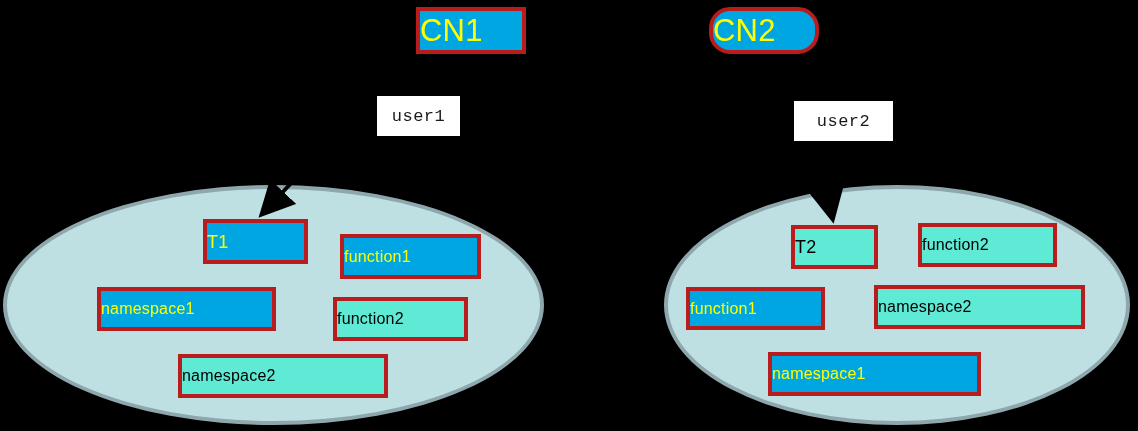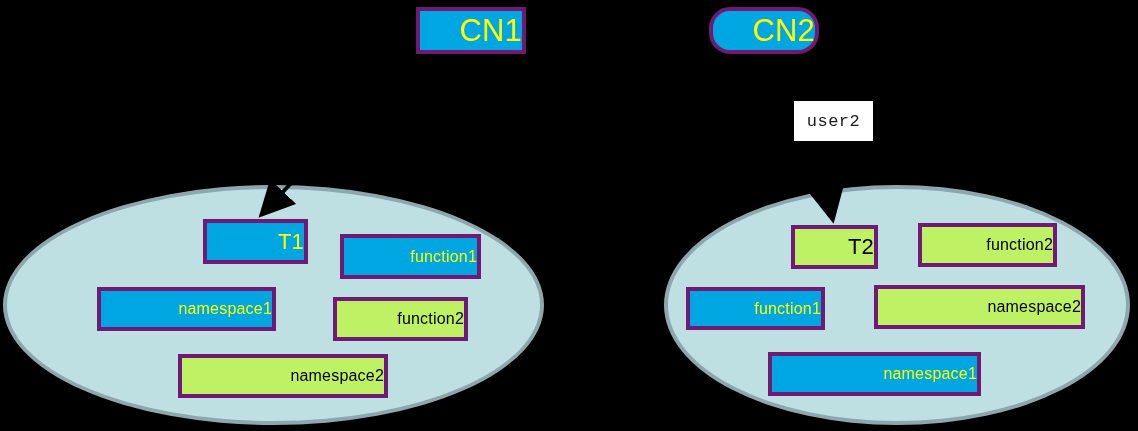--- a/index.html
+++ b/index.html
@@ -13,34 +13,34 @@
     height: 431px;
     background: #000000;
     overflow: hidden;
     font-family: "Liberation Sans", sans-serif;
   }
 
   
   .node {
     position: absolute;
     box-sizing: border-box;
-    border: 4px solid #701a75;
+    border: 4px solid #b91c1c;
     display: flex;
     align-items: center;
-    justify-content: flex-end;
+    justify-content: flex-start;
     line-height: 1;
     white-space: nowrap;
     letter-spacing: 0.2px;
   }
   .fill-cyan {
     background: #00a6e2;
     color: #ffff00;
   }
   .fill-yellow {
-    background: #bef264;
+    background: #5eead4;
     color: #000000;
   }
 
   
   .cn-node {
     font-size: 31px;
     font-weight: normal;
   }
 
   
@@ -75,32 +75,35 @@
     top: 0;
     width: 1138px;
     height: 431px;
     pointer-events: none;
   }
 
   .inner-node {
     font-size: 16px;
   }
   .t-node {
-    font-size: 22px;
+    font-size: 18px;
   }
 </style>
 </head>
 <body>
 
 <div id="canvas">
 
   <div class="node cn-node fill-cyan" style="left:416px; top:7px; width:110px; height:47px;">
     <span>CN1</span>
   </div>
 
+  <div class="user-label" style="left:377px; top:96px; width:83px; height:40px;">
+    <span>user1</span>
+  </div>
 
   <div class="ellipse" style="left:3px; top:185px; width:541px; height:240px;"></div>
 
   <div class="node t-node fill-cyan" style="left:203px; top:219px; width:105px; height:45px;">
     <span>T1</span>
   </div>
 
   <div class="node inner-node fill-cyan" style="left:340px; top:234px; width:141px; height:45px;">
     <span>function1</span>
   </div>
@@ -114,21 +117,21 @@
   </div>
 
   <div class="node inner-node fill-yellow" style="left:178px; top:354px; width:210px; height:44px;">
     <span>namespace2</span>
   </div>
 
   <div class="node cn-node fill-cyan" style="left:709px; top:7px; width:110px; height:47px;border-radius:21px;">
     <span>CN2</span>
   </div>
 
-  <div class="user-label" style="left:794px; top:101px; width:79px; height:40px;">
+  <div class="user-label" style="left:794px; top:101px; width:99px; height:40px;">
     <span>user2</span>
   </div>
 
   <div class="ellipse" style="left:664px; top:185px; width:466px; height:240px;"></div>
 
   <div class="node t-node fill-yellow" style="left:791px; top:225px; width:87px; height:44px;">
     <span>T2</span>
   </div>
 
   <div class="node inner-node fill-yellow" style="left:918px; top:223px; width:139px; height:44px;">

